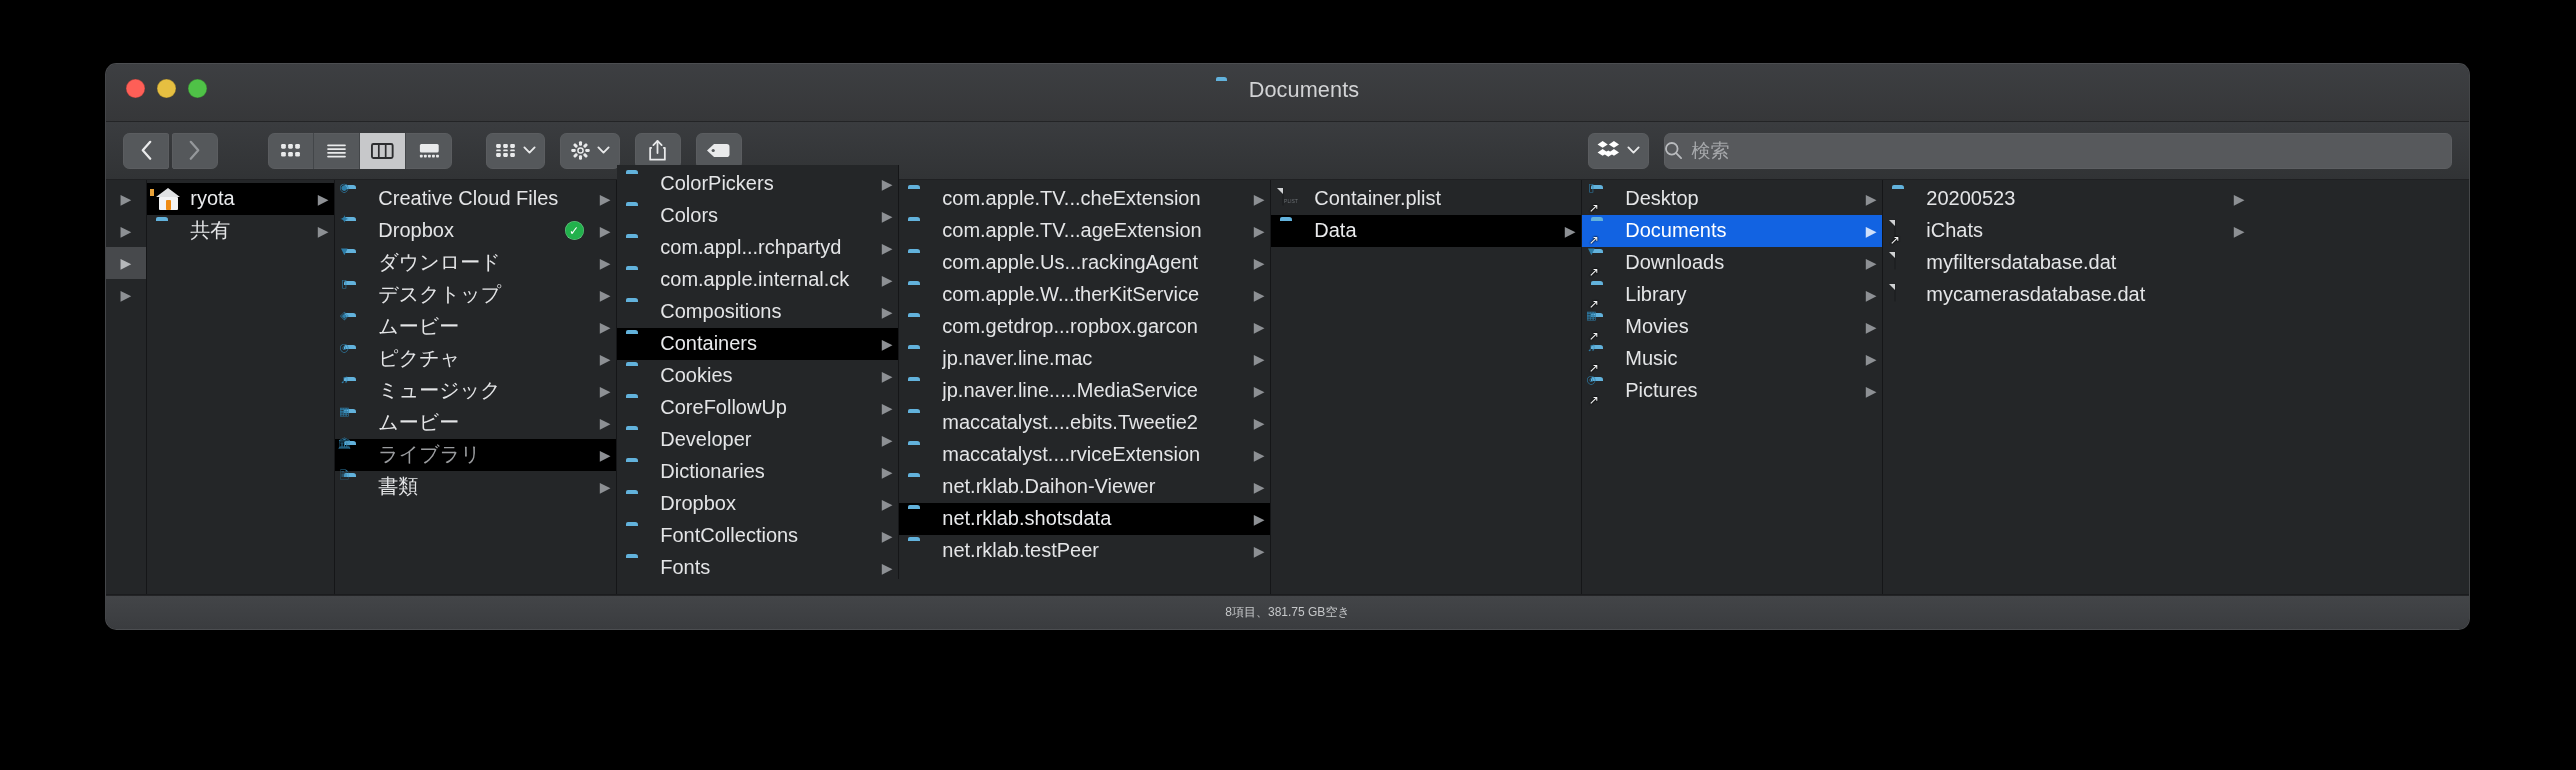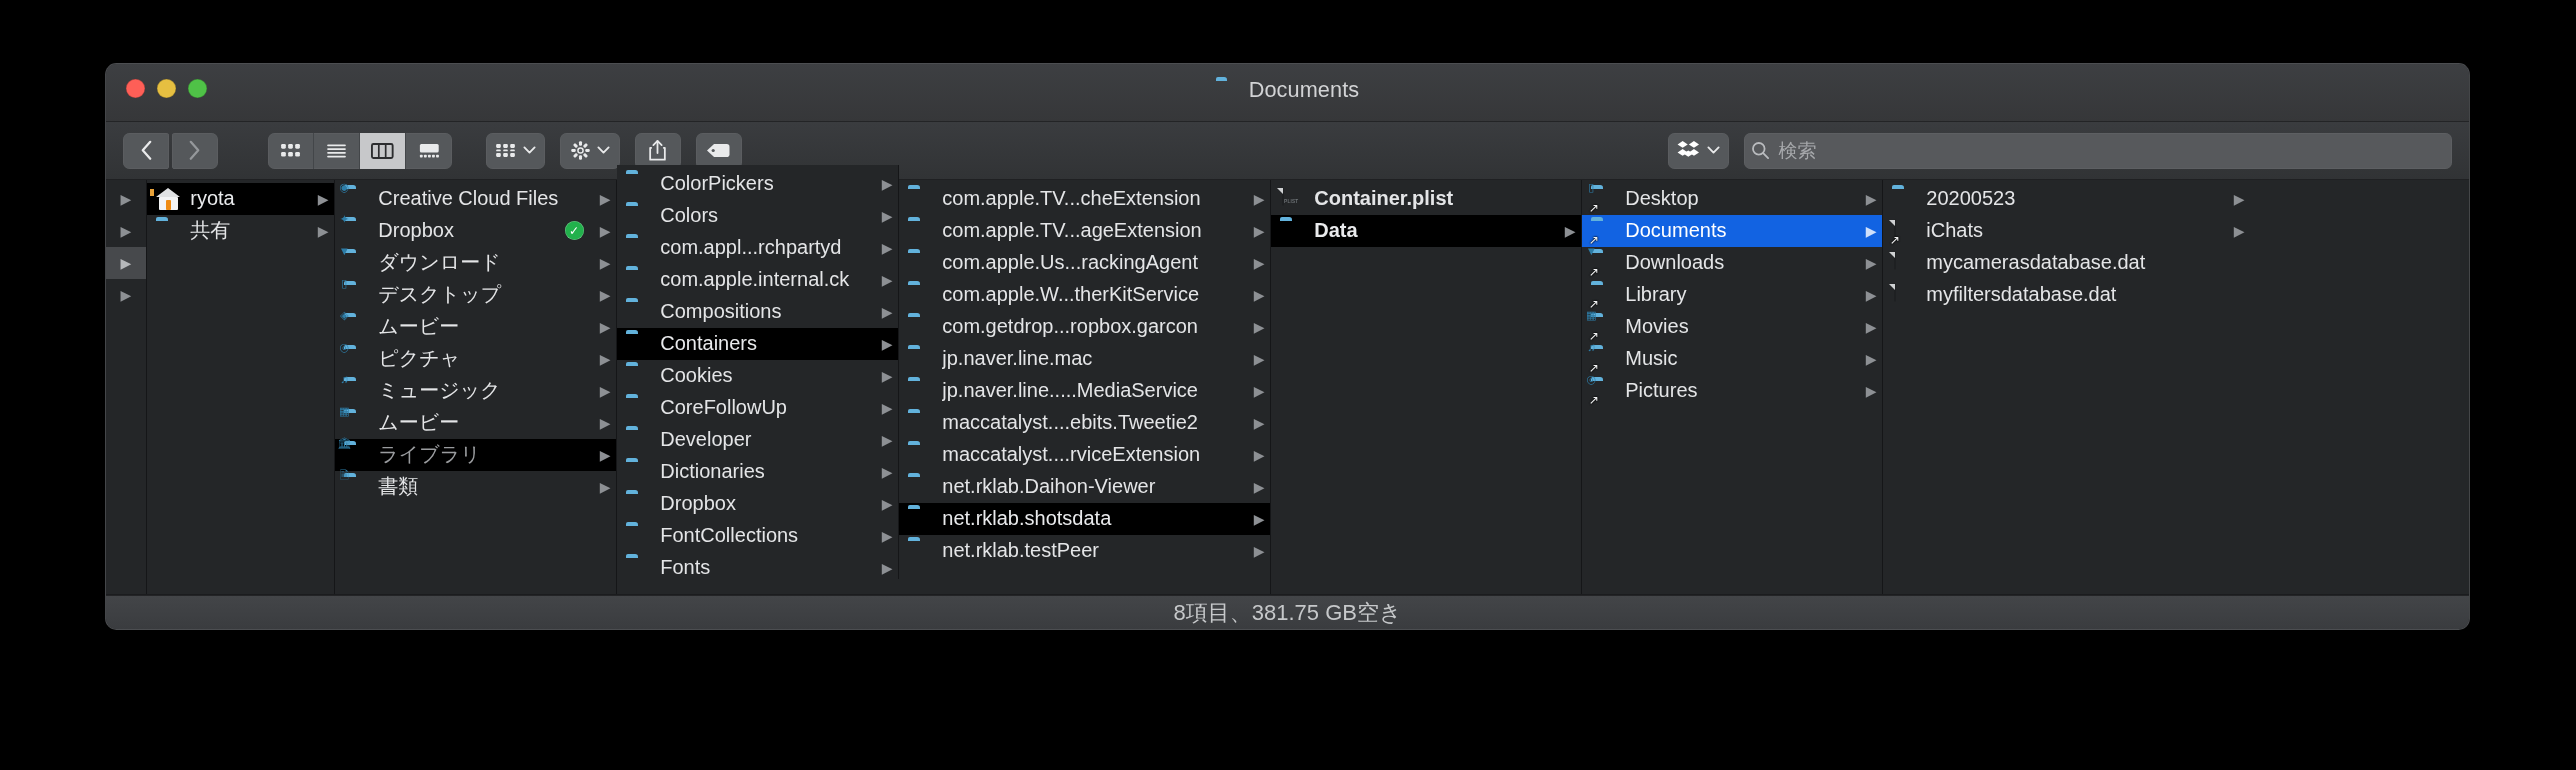--- a/index.html
+++ b/index.html
@@ -72,23 +72,23 @@
   .navbtn {
     width:46px; height:36px; background:#55585b;
     display:flex; align-items:center; justify-content:center;
     box-shadow:inset 0 0 0 0.5px rgba(255,255,255,.07);
   }
   .navbtn:first-child { border-radius:6.6px 2.8px 2.8px 6.6px; }
   .navbtn:last-child  { border-radius:2.8px 6.6px 6.6px 2.8px; }
 
   .search {
     height:36px; background:#57595c; border-radius:6.6px;
-    display:flex; align-items:center; gap:8.5px; padding:0 7px;
+    display:flex; align-items:center; gap:8.5px; padding:0 0;
     box-shadow:inset 0 0 0 0.5px rgba(255,255,255,.08);
-    width:708px;
+    width:788px;
   }
   .search .ph { color:#a6a8ab; font-size:19px; }
 
   .sp { flex:1 1 auto; }
 
   
   .browser {
     flex:1 1 auto; display:flex; background:#242628;
     border-bottom:0.9px solid #1b1c1e; min-height:0;
   }
@@ -183,21 +183,21 @@
     box-shadow:inset 0 0 0 0.5px rgba(255,255,255,.35);
   }
 
   
   .statusbar {
     height:34px; flex:0 0 34px;
     background:linear-gradient(#434548,#3a3c3f);
     display:flex; align-items:center; justify-content:center;
     border-top:0.9px solid #232426;
   }
-  .statusbar span { color:#c6c8ca; font-size:22px; }
+  .statusbar span { color:#c6c8ca; font-size:12px; }
 
   svg { display:block; }
 </style>
 </head>
 <body>
 
 <div id="stage">
   <div class="window">
 
     <div class="titlebar">
@@ -572,21 +572,21 @@
           <span class="nm">net.rklab.shotsdata</span>
           <span class="arrow">▶</span>
         </div>
         <div class="row">
           <span class="ico"><span class="folder"></span></span>
           <span class="nm">net.rklab.testPeer</span>
           <span class="arrow">▶</span>
         </div>
       </div>
 
-      <div class="col" style="width:311px;font-weight:bold;">
+      <div class="col" style="width:311px;">
         <div class="row">
           <span class="ico">
             <span class="file plist"><span class="lines"></span><span class="tagtxt">PLIST</span></span>
           </span>
           <span class="nm">Container.plist</span>
         </div>
         <div class="row sel-inactive">
           <span class="ico"><span class="folder"></span></span>
           <span class="nm">Data</span>
           <span class="arrow">▶</span>
@@ -637,25 +637,25 @@
           <span class="nm">20200523</span>
           <span class="arrow">▶</span>
         </div>
         <div class="row">
           <span class="ico alias"><span class="file"></span></span>
           <span class="nm">iChats</span>
           <span class="arrow">▶</span>
         </div>
         <div class="row">
           <span class="ico"><span class="file"></span></span>
+          <span class="nm">myfiltersdatabase.dat</span>
+        </div>
+        <div class="row">
+          <span class="ico"><span class="file"></span></span>
           <span class="nm">mycamerasdatabase.dat</span>
-        </div>
-        <div class="row">
-          <span class="ico"><span class="file"></span></span>
-          <span class="nm">myfiltersdatabase.dat</span>
         </div>
       </div>
 
     </div>
 
     <div class="statusbar">
       <span>8項目、381.75 GB空き</span>
     </div>
 
   </div>

